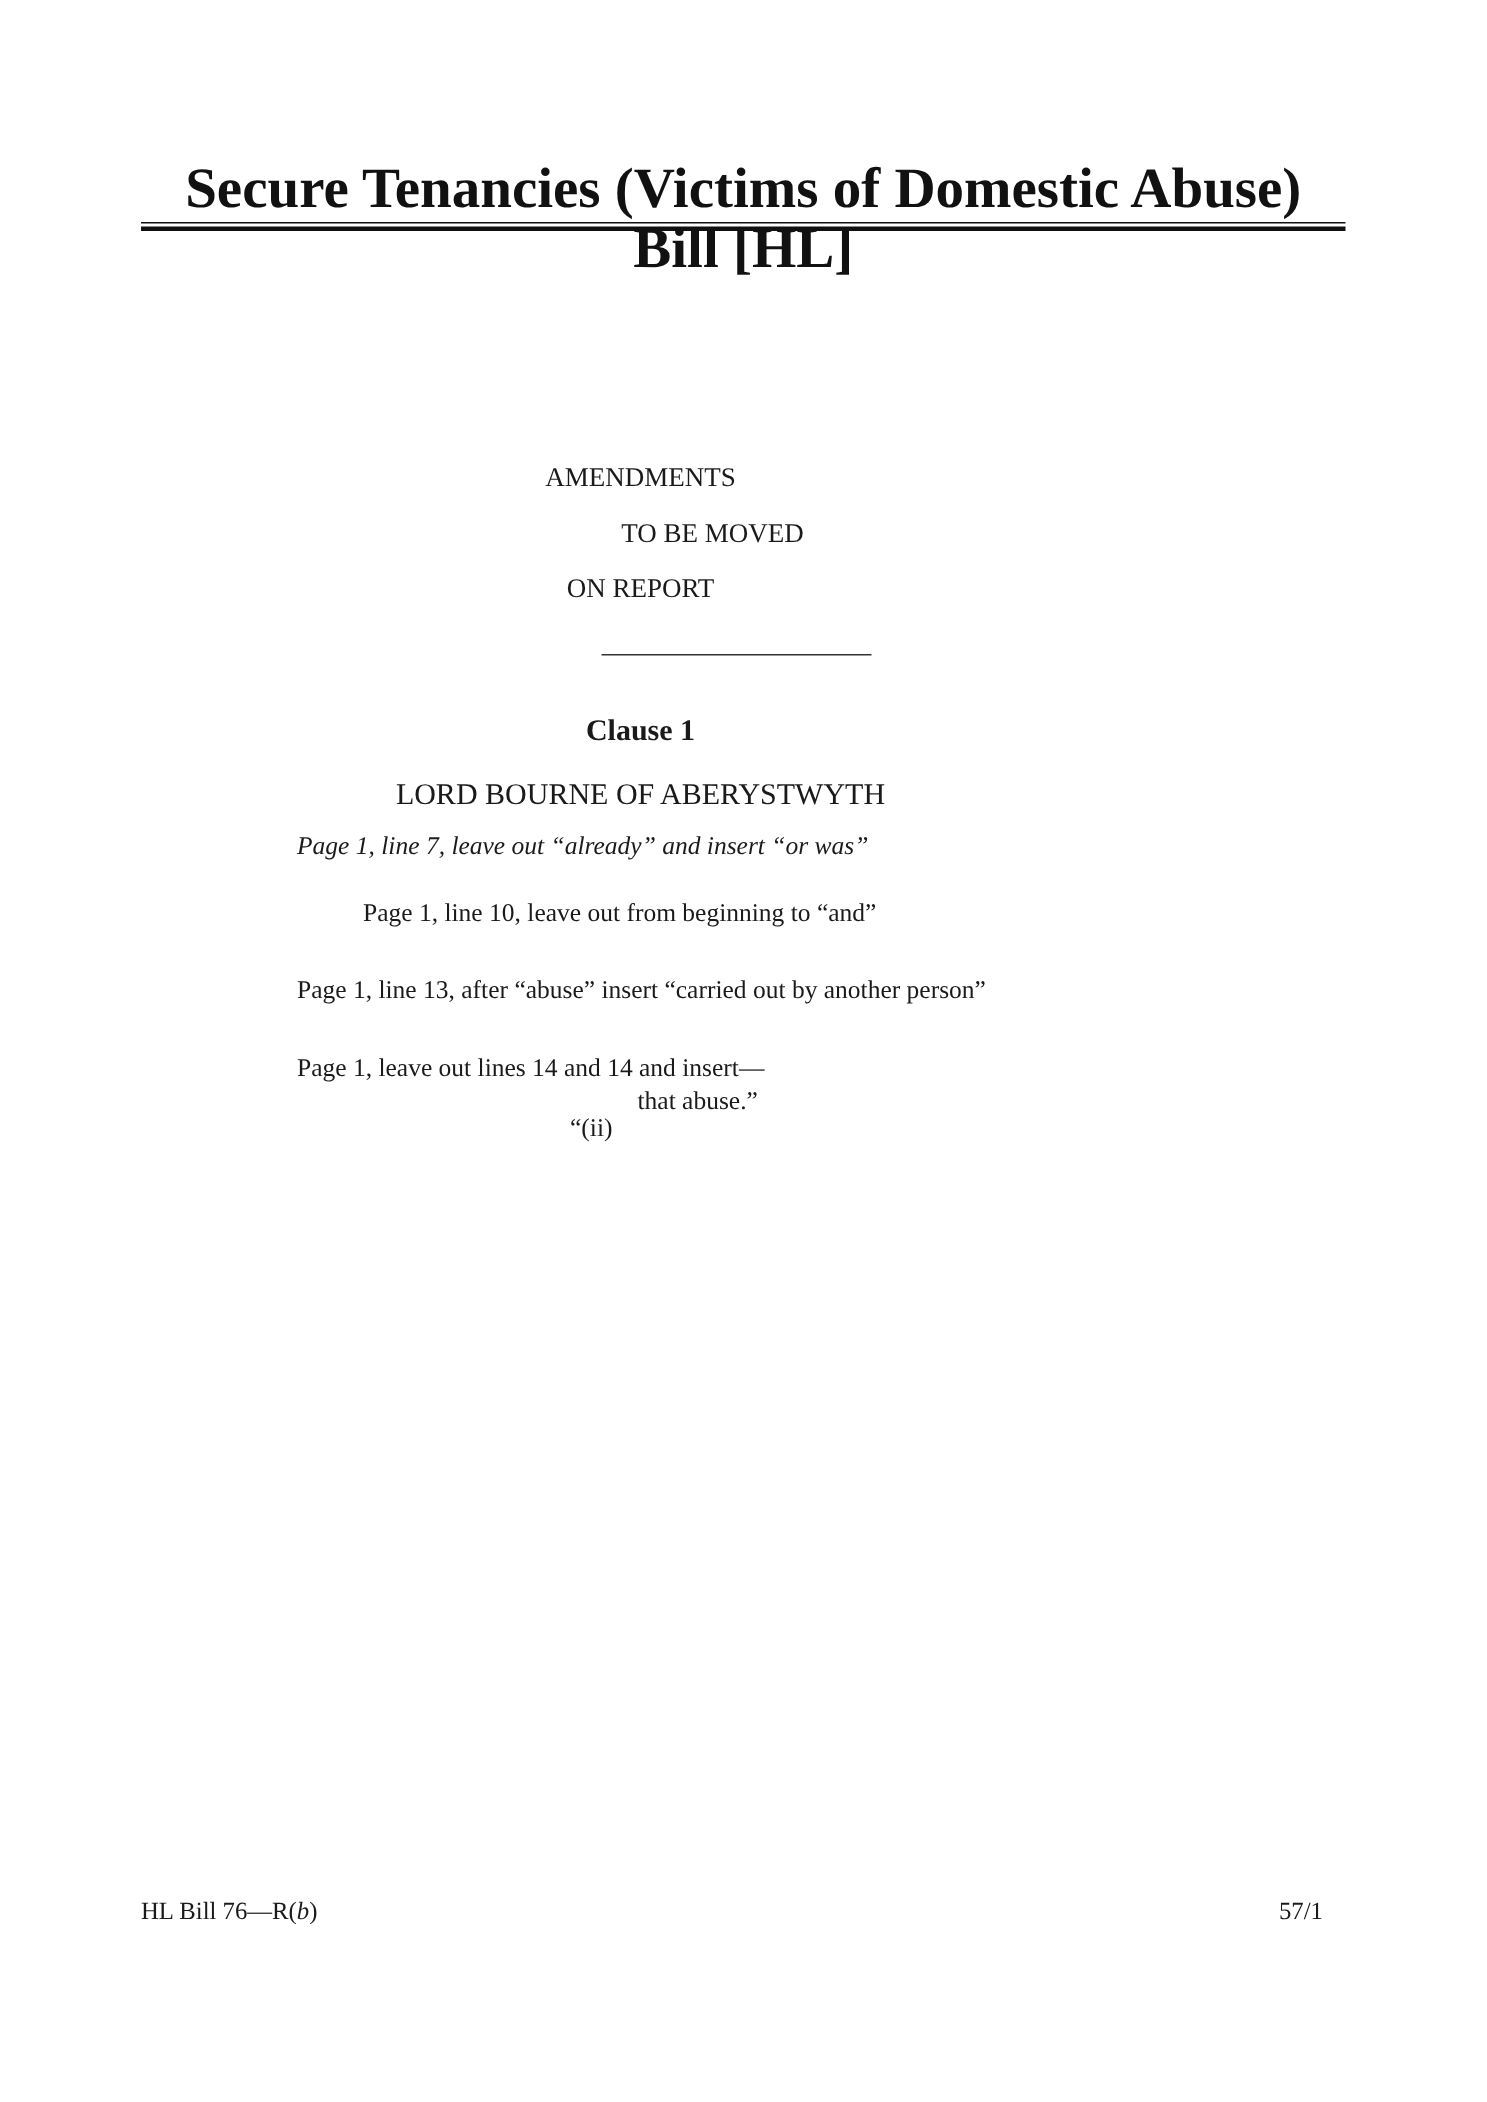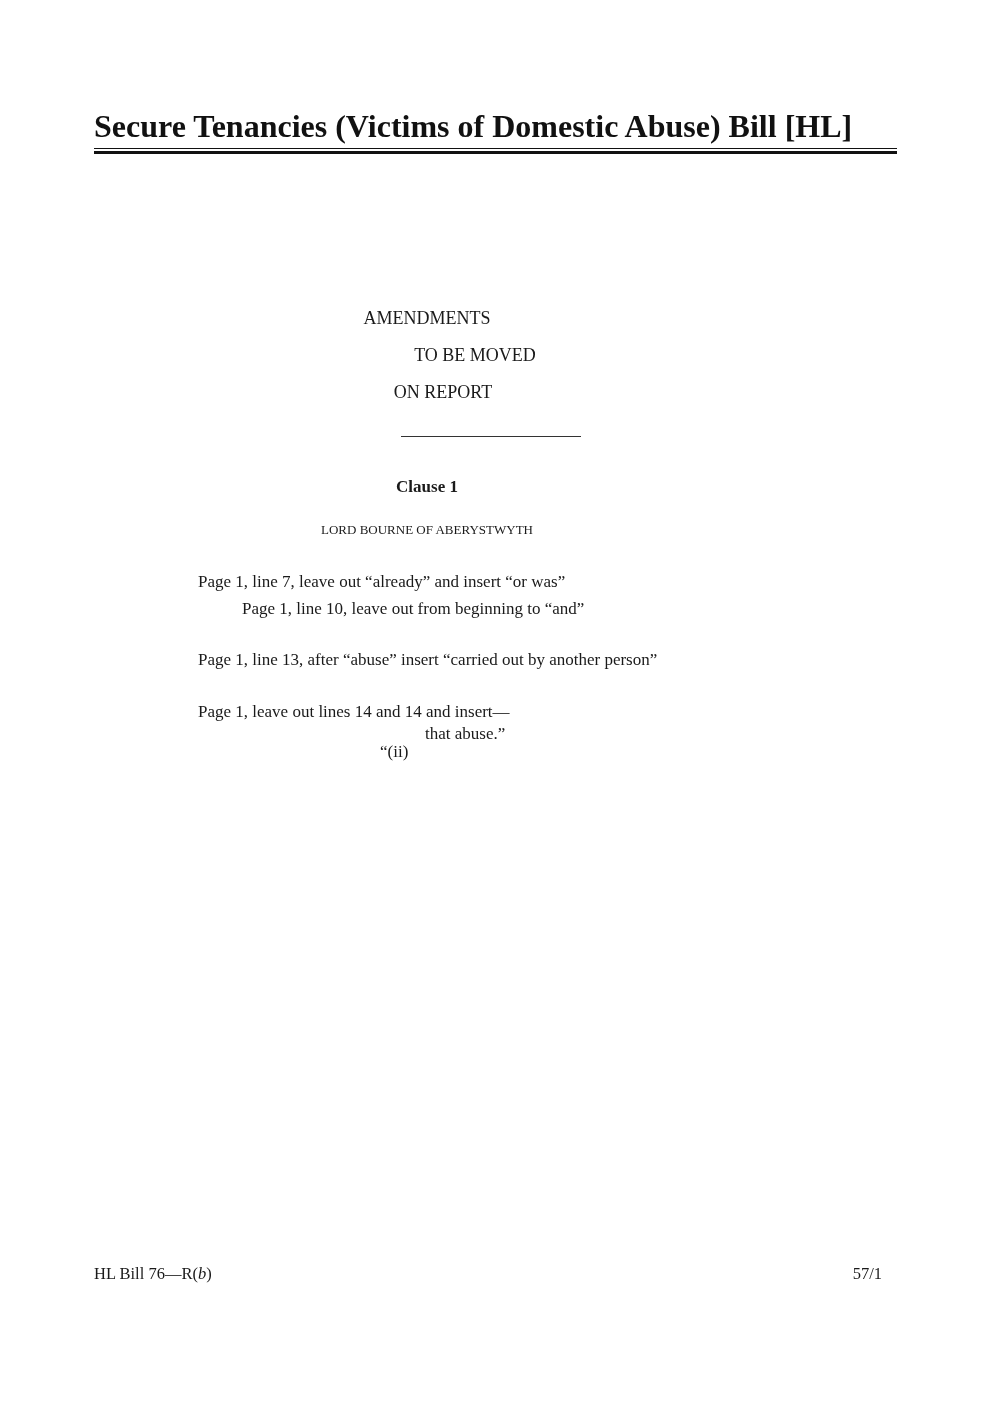--- a/index.html
+++ b/index.html
@@ -2,32 +2,32 @@
 <html><head>
 <meta charset="utf-8">
 <style>
   html, body { margin: 0; padding: 0; background: #ffffff; }
   body {
     width: 991px; height: 1401px; position: relative; overflow: hidden;
     font-family: "Liberation Serif", "DejaVu Serif", serif; color: #1a1a1a;
   }
   .title {
     position: absolute; left: 94px; width: 803px; top: 106px;
-    font-weight: bold; font-size: 32px; line-height: 40px;
+    text-align: center; font-weight: bold; font-size: 38px; line-height: 40px;
     color: #111;
   }
   .rule-thin { position: absolute; left: 94px; width: 803px; top: 148px; height: 1px; background: #111; }
   .rule-thick { position: absolute; left: 94px; width: 803px; top: 151px; height: 2.5px; background: #111; }
   .center-line {
     position: absolute; left: 0; width: 854px; text-align: center;
     font-size: 18px; line-height: 22px;
   }
   .short-rule { position: absolute; left: 401px; width: 180px; top: 436px; height: 1px; background: #333; }
-  .clause { font-weight: bold; font-size: 17px; }
-  .sponsor { font-size: 13px; }
+  .clause { font-weight: bold; font-size: 20px; }
+  .sponsor { font-size: 20px; }
   .amend {
     position: absolute; left: 198px; font-size: 17px; line-height: 20px; white-space: nowrap;
   }
   .insert-block {
     position: absolute; left: 380px; width: 517px; top: 724px; font-size: 17px; line-height: 19px;
   }
   .insert-mark { position: absolute; left: 0; top: 18px; }
   .insert-text { margin-left: 45px; text-align: justify; text-align-last: left; }
   .insert-text .first { display: block; text-align: justify; text-align-last: justify; }
   .footer-left { position: absolute; left: 94px; top: 1264px; font-size: 16.5px; text-align: right; }
@@ -36,28 +36,28 @@
 </head>
 <body>
 
 <div>
   <div class="title">Secure Tenancies (Victims of Domestic Abuse) Bill [HL]</div>
   <div class="rule-thin"></div>
   <div class="rule-thick"></div>
 
   <div class="center-line" style="top:307px;">AMENDMENTS</div>
   <div class="center-line" style="top:344px;padding-left:48px;">TO BE MOVED</div>
-  <div class="center-line" style="top:381px;padding-left:16px;">ON REPORT</div>
+  <div class="center-line" style="top:381px;">ON REPORT</div>
 
   <div class="short-rule"></div>
 
   <div class="center-line clause" style="top:476px;">Clause 1</div>
   <div class="center-line sponsor" style="top:519px;">LORD BOURNE OF ABERYSTWYTH</div>
 
-  <div class="amend" style="top:572px;">Page 1, line 7, leave out “already” and insert “or was”</div>
+  <div class="amend" style="top:554px;font-style:italic;">Page 1, line 7, leave out “already” and insert “or was”</div>
   <div class="amend" style="top:599px;margin-left:44px;">Page 1, line 10, leave out from beginning to “and”</div>
   <div class="amend" style="top:650px;">Page 1, line 13, after “abuse” insert “carried out by another person”</div>
   <div class="amend" style="top:702px;">Page 1, leave out lines 14 and 14 and insert—</div>
 
   <div class="insert-block">
     <span class="insert-mark">“(ii)</span>
     <div class="insert-text">
       <span>that abuse.”</span>
     </div>
   </div>

